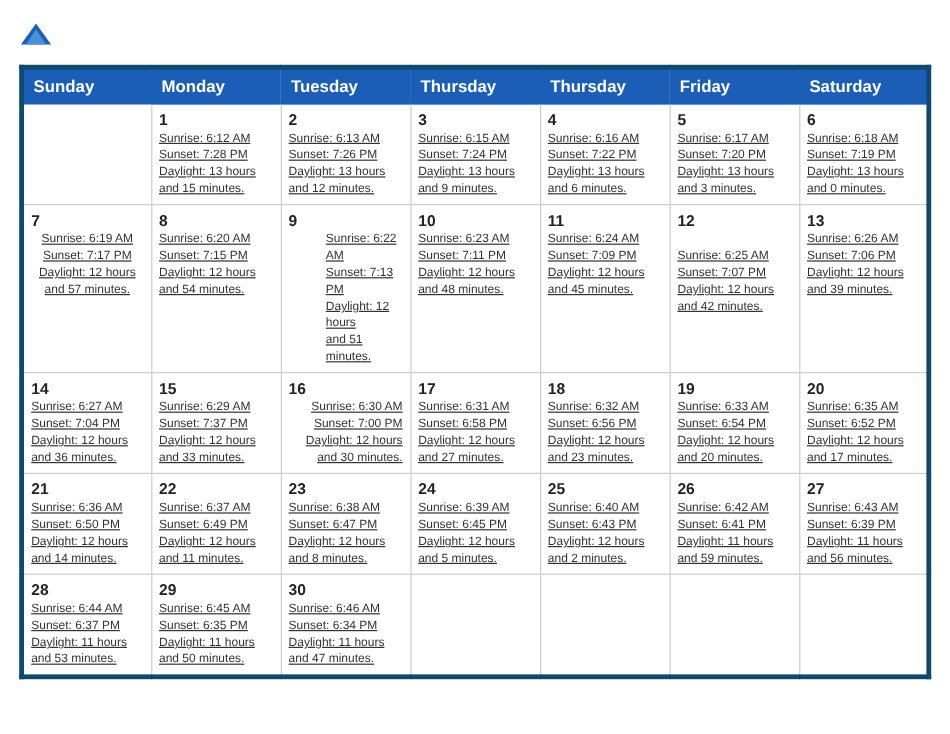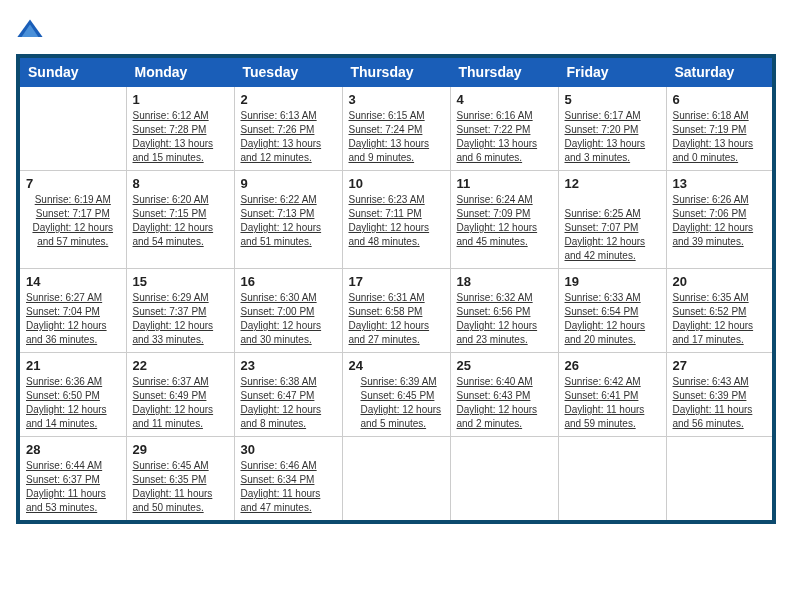--- a/index.html
+++ b/index.html
@@ -180,21 +180,21 @@
         </td>
         <td>
           <div class="day-number">8</div>
           <div class="day-info" style="white-space: pre-line;">Sunrise: 6:20 AM
 Sunset: 7:15 PM
 Daylight: 12 hours
 and 54 minutes.</div>
         </td>
         <td>
           <div class="day-number">9</div>
-          <div class="day-info" style="white-space: pre-line;">Sunrise: 6:22 AM
+          <div class="day-info" style="white-space: pre-line; margin-left: 31px;">Sunrise: 6:22 AM
 Sunset: 7:13 PM
 Daylight: 12 hours
 and 51 minutes.</div>
         </td>
         <td>
           <div class="day-number">10</div>
           <div class="day-info" style="white-space: pre-line;">Sunrise: 6:23 AM
 Sunset: 7:11 PM
 Daylight: 12 hours
 and 48 minutes.</div>
@@ -231,21 +231,21 @@
         </td>
         <td>
           <div class="day-number">15</div>
           <div class="day-info" style="white-space: pre-line;">Sunrise: 6:29 AM
 Sunset: 7:37 PM
 Daylight: 12 hours
 and 33 minutes.</div>
         </td>
         <td>
           <div class="day-number">16</div>
-          <div class="day-info" style="white-space: pre-line;">Sunrise: 6:30 AM
+          <div class="day-info" style="white-space: pre-line; text-align: right;">Sunrise: 6:30 AM
 Sunset: 7:00 PM
 Daylight: 12 hours
 and 30 minutes.</div>
         </td>
         <td>
           <div class="day-number">17</div>
           <div class="day-info" style="white-space: pre-line;">Sunrise: 6:31 AM
 Sunset: 6:58 PM
 Daylight: 12 hours
 and 27 minutes.</div>
@@ -289,21 +289,21 @@
         </td>
         <td>
           <div class="day-number">23</div>
           <div class="day-info" style="white-space: pre-line;">Sunrise: 6:38 AM
 Sunset: 6:47 PM
 Daylight: 12 hours
 and 8 minutes.</div>
         </td>
         <td>
           <div class="day-number">24</div>
-          <div class="day-info" style="white-space: pre-line; margin-left: 12px;">Sunrise: 6:39 AM
+          <div class="day-info" style="white-space: pre-line;">Sunrise: 6:39 AM
 Sunset: 6:45 PM
 Daylight: 12 hours
 and 5 minutes.</div>
         </td>
         <td>
           <div class="day-number">25</div>
           <div class="day-info" style="white-space: pre-line;">Sunrise: 6:40 AM
 Sunset: 6:43 PM
 Daylight: 12 hours
 and 2 minutes.</div>

